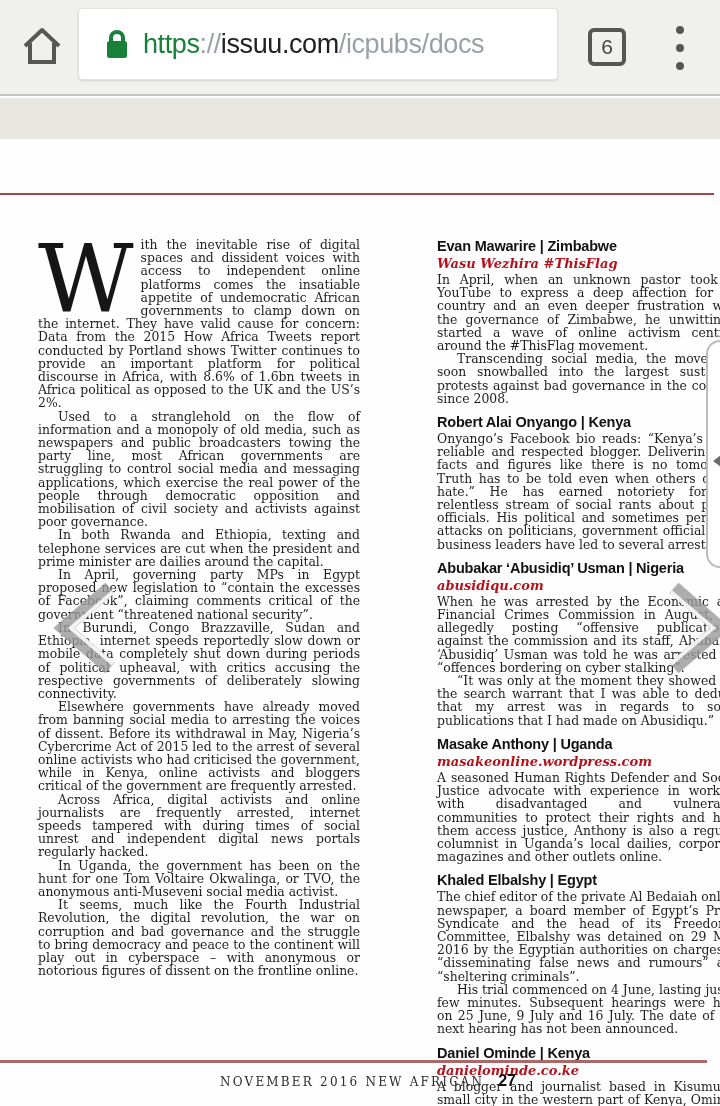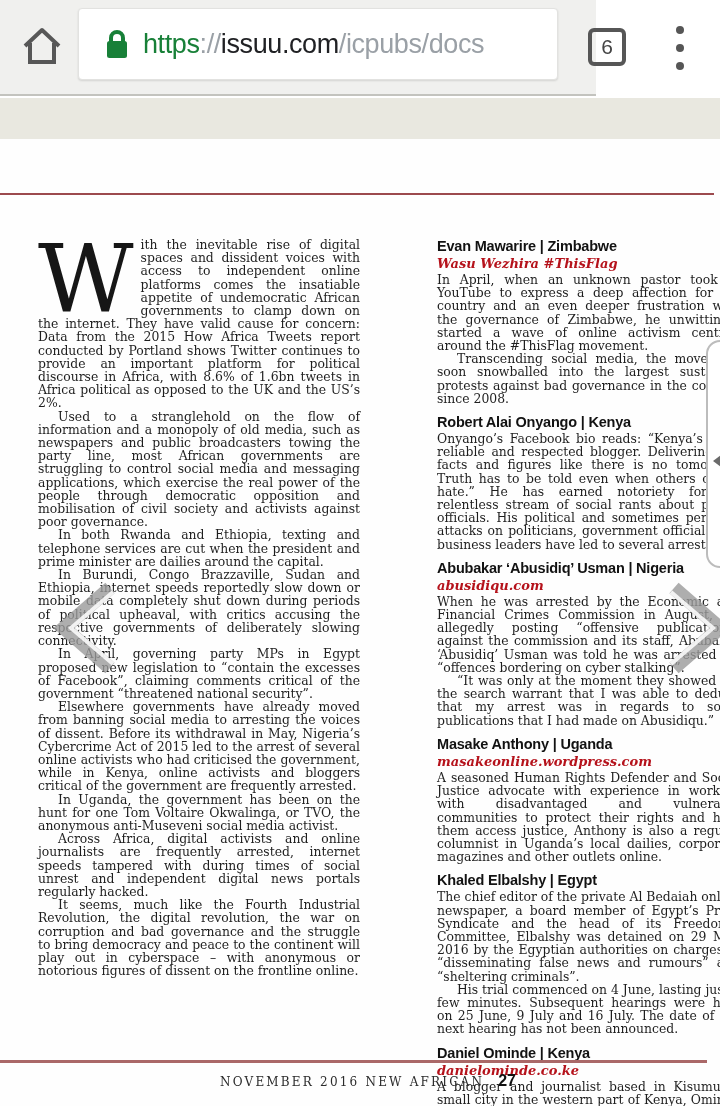--- a/index.html
+++ b/index.html
@@ -1,20 +1,20 @@
 <!DOCTYPE html>
 <html><head>
 <meta charset="utf-8">
 <style>
   * { margin:0; padding:0; box-sizing:border-box; }
   html,body { width:720px; height:1106px; }
   body { position:relative; overflow:hidden; background:#fff; font-family:"Liberation Sans", sans-serif; }
 
   
-  .chrome { position:absolute; left:0; top:0; width:596px; height:96px;
+  .chrome { position:absolute; left:0; top:0; width:720px; height:96px;
             background:#f0f0ee; border-bottom:2px solid #c3c3be; }
   .home-btn { position:absolute; left:20px; top:24px; width:44px; height:44px; }
   .urlbar { position:absolute; left:78px; top:8px; width:480px; height:72px;
             background:#fff; border:1px solid #e2e2e0; border-radius:4px;
             box-shadow:0 1px 2px rgba(0,0,0,.12); display:flex; align-items:center; }
   .lock { margin-left:22px; width:32px; height:34px; flex:0 0 auto; }
   .url-text { margin-left:10px; font-size:27px; letter-spacing:-0.4px; white-space:nowrap; overflow:hidden; }
   .u-scheme { color:#188038; }
   .u-sep { color:#9aa0a6; }
   .u-host { color:#202124; }
@@ -92,25 +92,25 @@
 </div>
 
 <div class="band"></div>
 <div class="page"></div>
 <div class="rule-top"></div>
 
 <div class="col col-left">
     <p class="body-p"><span class="dropcap">W</span>ith the inevitable rise of digital spaces and dissident voices with access to independent online platforms comes the insatiable appetite of undemocratic African governments to clamp down on the internet. They have valid cause for concern: Data from the 2015 How Africa Tweets report conducted by Portland shows Twitter continues to provide an important platform for political discourse in Africa, with 8.6% of 1.6bn tweets in Africa political as opposed to the UK and the US’s 2%.</p>
     <p class="body-p indent">Used to a stranglehold on the flow of information and a monopoly of old media, such as newspapers and public broadcasters towing the party line, most African governments are struggling to control social media and messaging applications, which exercise the real power of the people through democratic opposition and mobilisation of civil society and activists against poor governance.</p>
     <p class="body-p indent">In both Rwanda and Ethiopia, texting and telephone services are cut when the president and prime minister are dailies around the capital.</p>
+    <p class="body-p indent">In April, governing party MPs in Egypt proposed new legislation to “contain the excesses of Facebook”, claiming comments critical of the government “threatened national security”.</p>
     <p class="body-p indent">In Burundi, Congo Brazzaville, Sudan and Ethiopia, internet speeds reportedly slow down or mobile data completely shut down during periods of political upheaval, with critics accusing the respective governments of deliberately slowing connectivity.</p>
-    <p class="body-p indent">In April, governing party MPs in Egypt proposed new legislation to “contain the excesses of Facebook”, claiming comments critical of the government “threatened national security”.</p>
     <p class="body-p indent">Elsewhere governments have already moved from banning social media to arresting the voices of dissent. Before its withdrawal in May, Nigeria’s Cybercrime Act of 2015 led to the arrest of several online activists who had criticised the government, while in Kenya, online activists and bloggers critical of the government are frequently arrested.</p>
+    <p class="body-p indent">Across Africa, digital activists and online journalists are frequently arrested, internet speeds tampered with during times of social unrest and independent digital news portals regularly hacked.</p>
     <p class="body-p indent">In Uganda, the government has been on the hunt for one Tom Voltaire Okwalinga, or TVO, the anonymous anti-Museveni social media activist.</p>
-    <p class="body-p indent">Across Africa, digital activists and online journalists are frequently arrested, internet speeds tampered with during times of social unrest and independent digital news portals regularly hacked.</p>
     <p class="body-p indent">It seems, much like the Fourth Industrial Revolution, the digital revolution, the war on corruption and bad governance and the struggle to bring democracy and peace to the continent will play out in cyberspace – with anonymous or notorious figures of dissent on the frontline online.</p>
   </div>
 <div class="col col-right">
     <div class="entry">
       <h3 class="entry-h">Evan Mawarire | Zimbabwe</h3>
       <div class="tagline">Wasu Wezhira #ThisFlag</div>
       <p class="body-p">In April, when an unknown pastor took to YouTube to express a deep affection for his country and an even deeper frustration with the governance of Zimbabwe, he unwittingly started a wave of online activism centred around the #ThisFlag movement.</p>
       <p class="body-p indent">Transcending social media, the movement soon snowballed into the largest sustained protests against bad governance in the country since 2008.</p>
     </div>
     <div class="entry">

